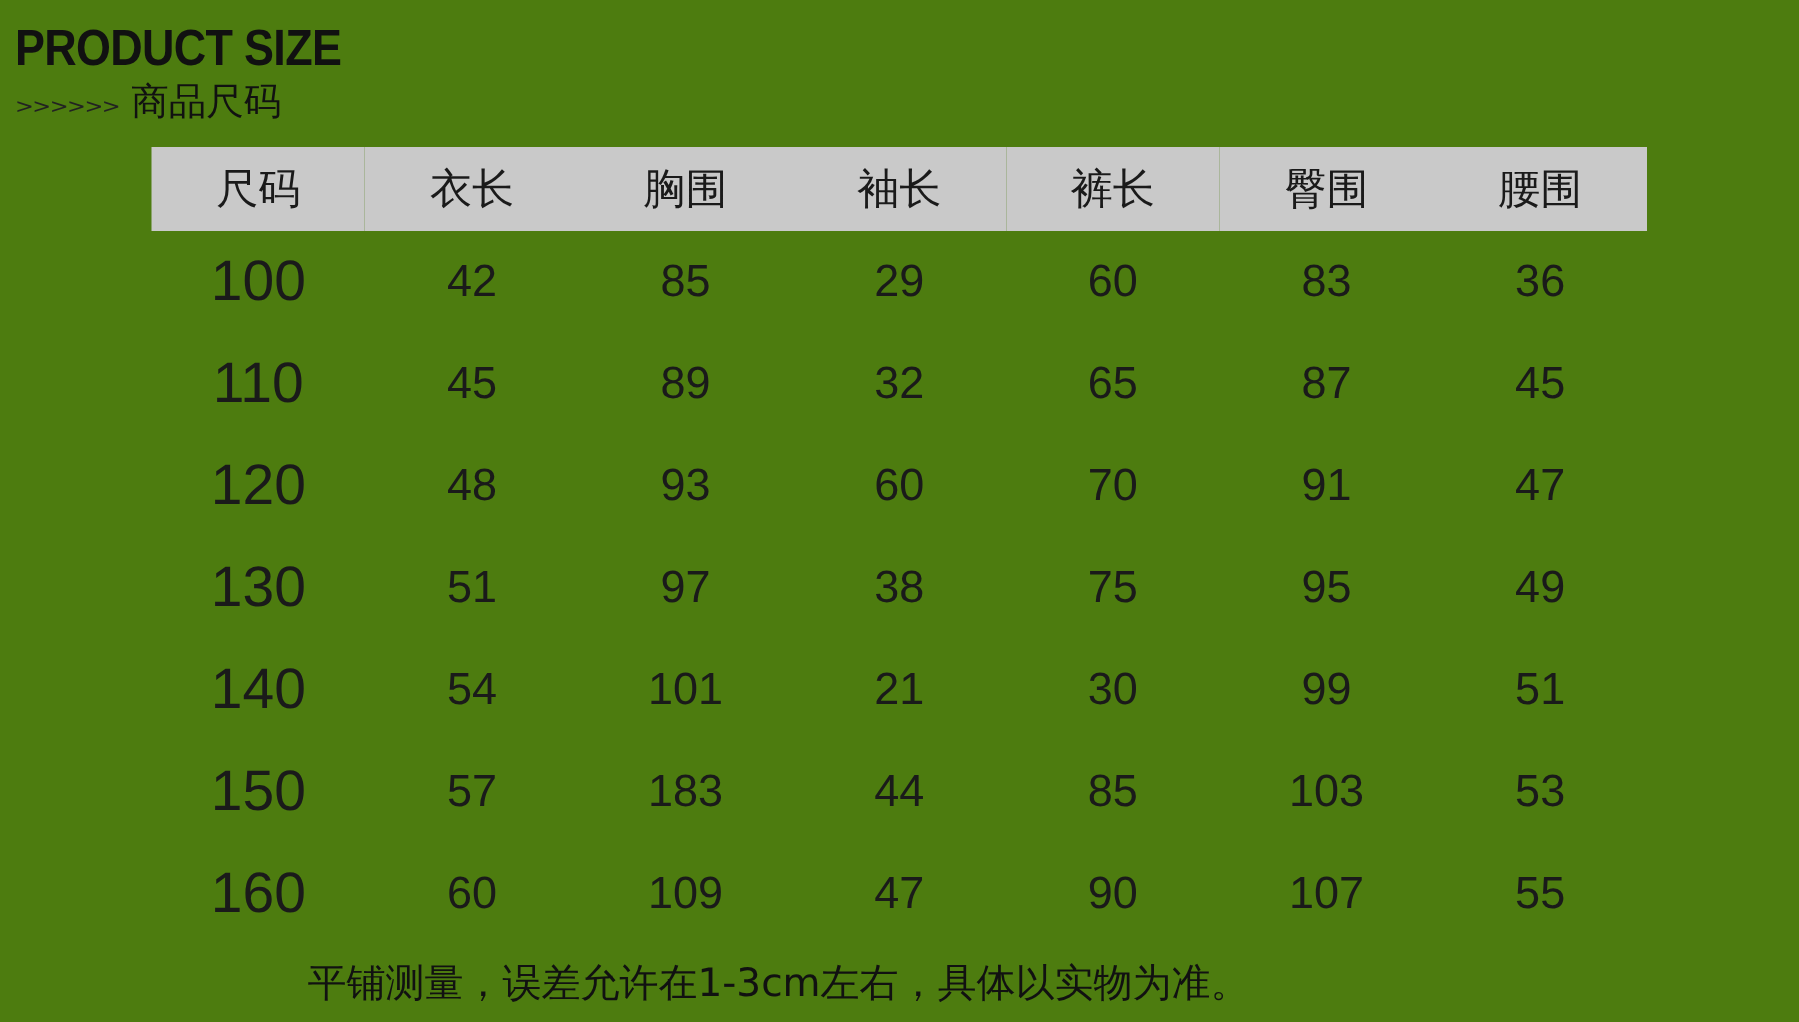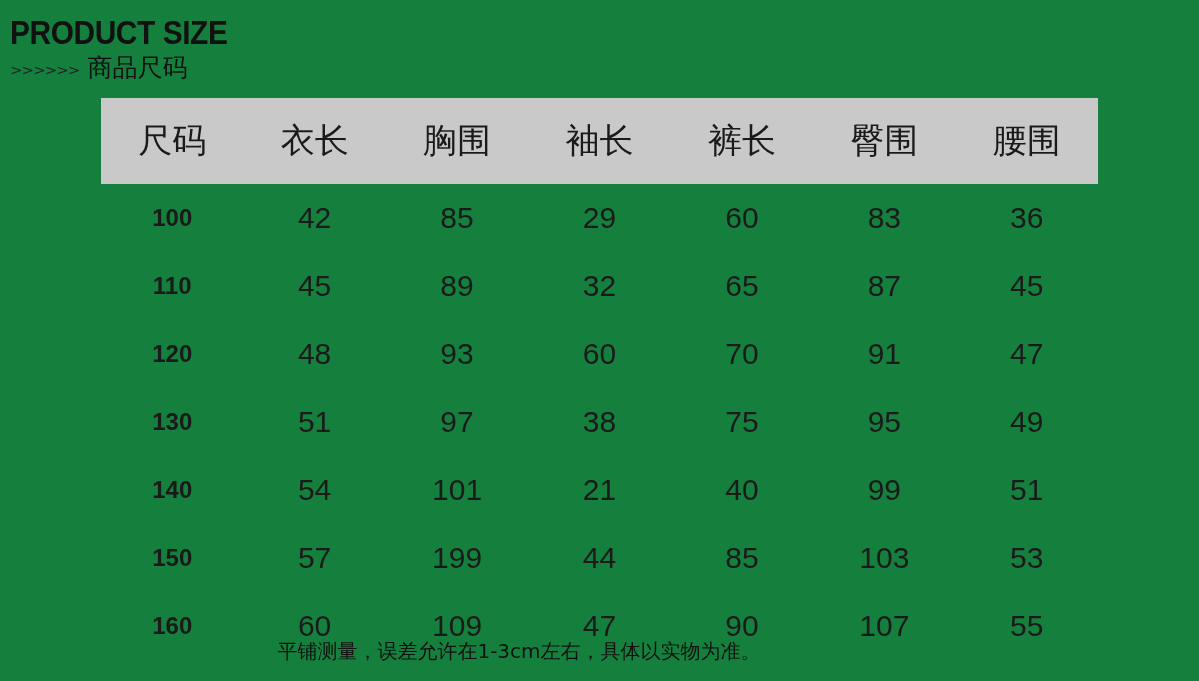--- a/index.html
+++ b/index.html
@@ -12,21 +12,21 @@
     height: 681px;
     font-family: "Liberation Sans", "DejaVu Sans", sans-serif;
     color: #1a1a1a;
     overflow: hidden;
     position: relative;
   }
   .page {
     position: relative;
     width: 1199px;
     height: 681px;
-    background: #15803d;
+    background: #4d7c0f;
   }
 
   
   .header {
     position: absolute;
     left: 10px;
     top: 14px;
     width: 600px;
   }
   .title {
@@ -75,45 +75,44 @@
   .size-table td {
     text-align: center;
     vertical-align: middle;
     padding: 0;
     border: none;
   }
   .size-table thead tr {
     background: #c9c9c9;
   }
   .size-table thead th {
-    height: 86px;
+    height: 56px;
     font-weight: normal;
-    font-size: 34px;
+    font-size: 28px;
     color: #1a1a1a;
     font-family: "DejaVu Sans", "Liberation Sans", sans-serif;
   }
   .size-table tbody td {
     height: 68px;
     font-size: 30px;
     color: #1a1a1a;
     font-family: "Liberation Sans", "DejaVu Sans", sans-serif;
   }
   .size-table tbody td.first-col {
-    font-size: 24px;
-    font-weight: bold;
+    font-size: 38px;
   }
 
   
   .note {
     position: absolute;
     left: 0;
     top: 638px;
     width: 1038px;
     text-align: center;
-    font-size: 20px;
+    font-size: 26px;
     color: #111111;
     font-family: "DejaVu Sans", "Liberation Sans", sans-serif;
     white-space: nowrap;
   }
 </style>
 </head>
 <body>
 
 <div class="page">
 
@@ -172,28 +171,28 @@
         <td>38</td>
         <td>75</td>
         <td>95</td>
         <td>49</td>
       </tr>
       <tr>
         <td class="first-col">140</td>
         <td>54</td>
         <td>101</td>
         <td>21</td>
-        <td>40</td>
+        <td>30</td>
         <td>99</td>
         <td>51</td>
       </tr>
       <tr>
         <td class="first-col">150</td>
         <td>57</td>
-        <td>199</td>
+        <td>183</td>
         <td>44</td>
         <td>85</td>
         <td>103</td>
         <td>53</td>
       </tr>
       <tr>
         <td class="first-col">160</td>
         <td>60</td>
         <td>109</td>
         <td>47</td>

